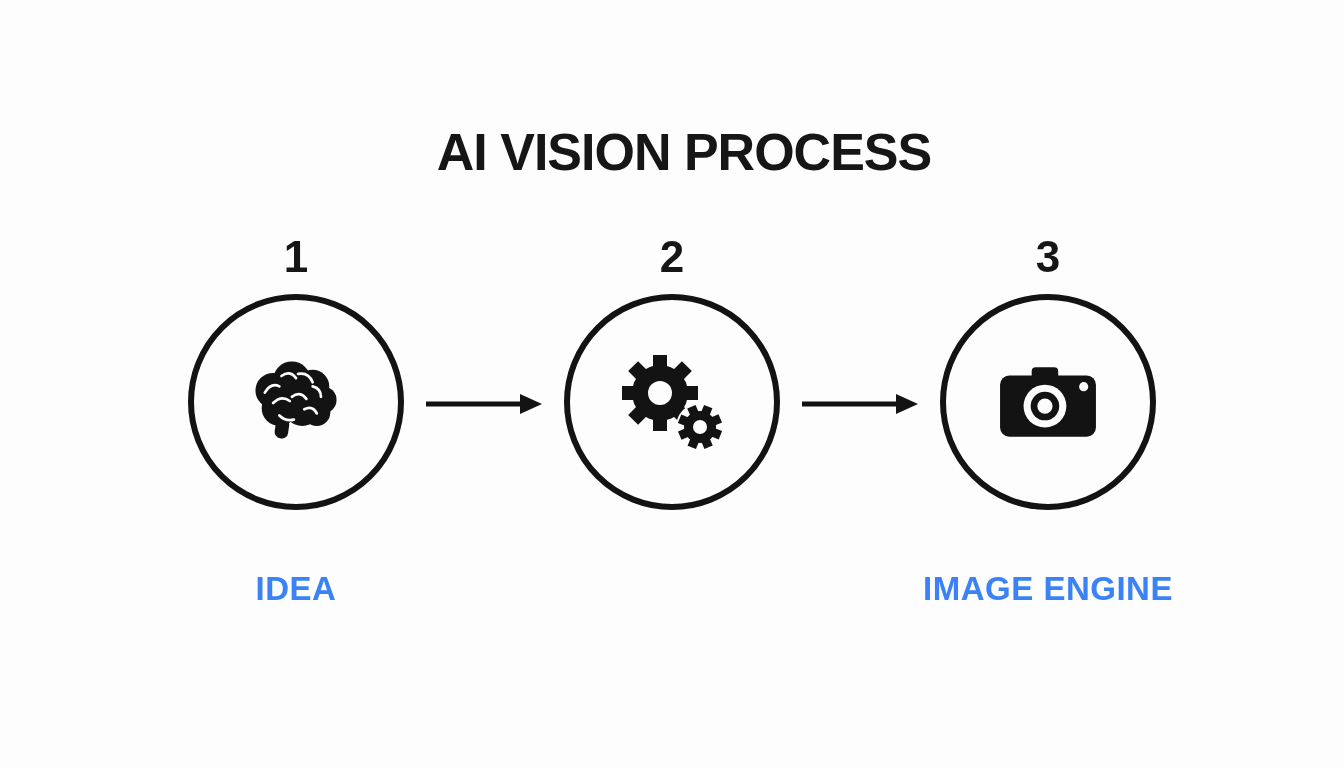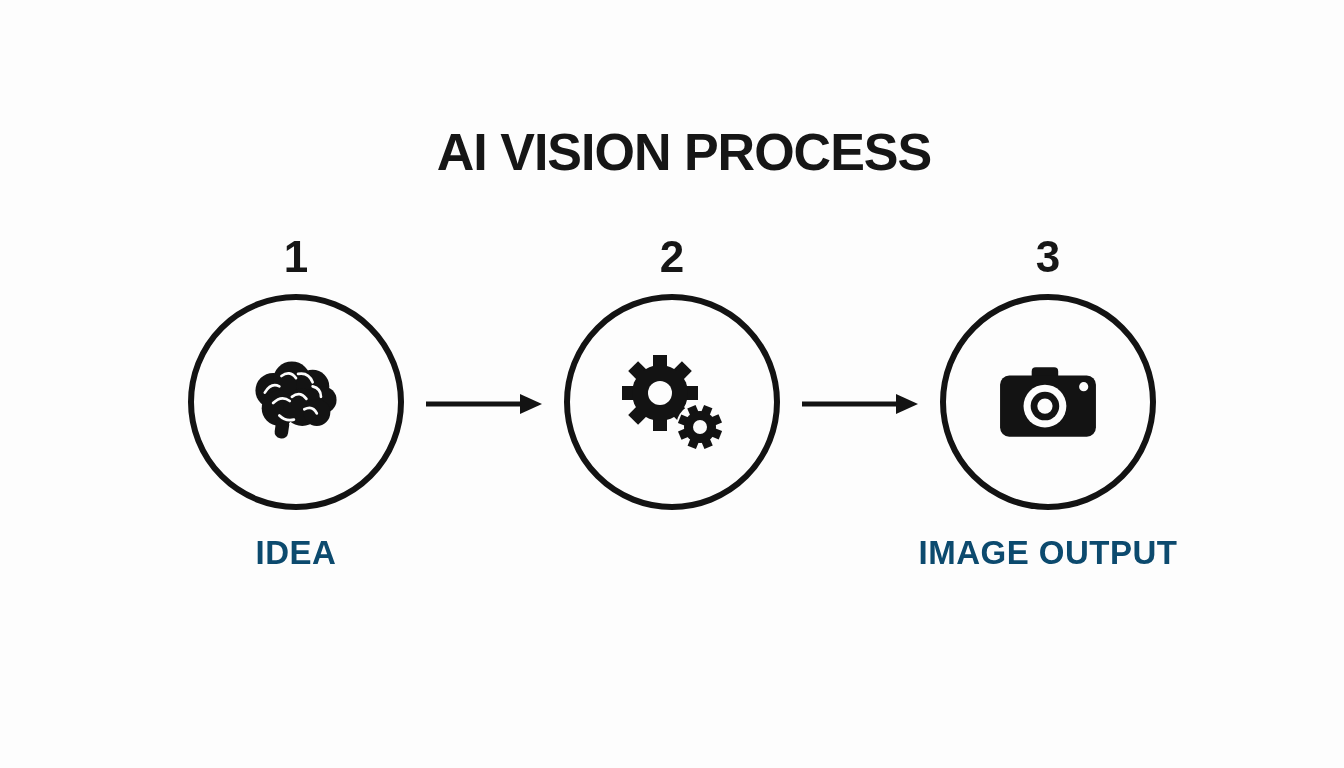--- a/index.html
+++ b/index.html
@@ -56,26 +56,26 @@
     height: 216px;
     margin-top: 8px;
     border: 6px solid #131313;
     border-radius: 50%;
     display: flex;
     align-items: center;
     justify-content: center;
     background: #fdfdfd;
   }
   .step-label {
-    margin-top: 24px;
+    margin-top: 60px;
     font-size: 33px;
     font-weight: 700;
     letter-spacing: 0.5px;
     white-space: nowrap;
-    color: #0c4a6e;
+    color: #3b82f6;
   }
   .arrow {
     width: 116px;
     margin-top: 164px;
     flex: 0 0 auto;
   }
   .icon-svg { display: block; }
   .ink { fill: #131313; }
   .paper { fill: #fdfdfd; }
   .fold {
@@ -181,17 +181,17 @@
       <div class="circle">
         <svg class="icon-svg" width="102" height="82" viewBox="0 0 100 80" aria-hidden="true">
           <rect class="ink" x="34" y="6" width="26" height="16" rx="4"></rect>
           <rect class="ink" x="3" y="14" width="94" height="60" rx="9"></rect>
           <circle class="paper" cx="47" cy="44" r="21"></circle>
           <circle class="ink" cx="47" cy="44" r="14"></circle>
           <circle class="paper" cx="47" cy="44" r="7.5"></circle>
           <circle class="paper" cx="85" cy="25" r="4.5"></circle>
         </svg>
       </div>
-      <div class="step-label">IMAGE OUTPUT</div>
+      <div class="step-label">IMAGE ENGINE</div>
     </div>
 
   </div>
 </div>
 
 </body></html>

